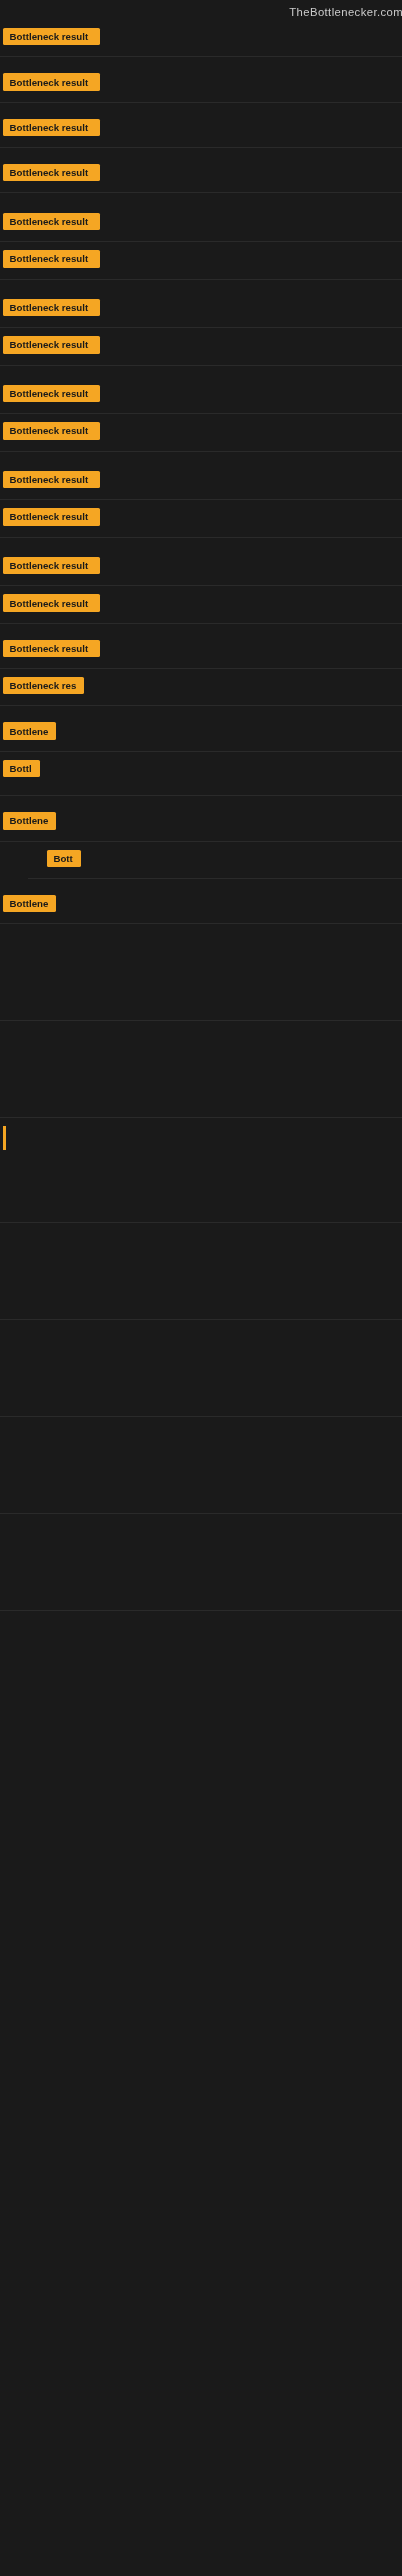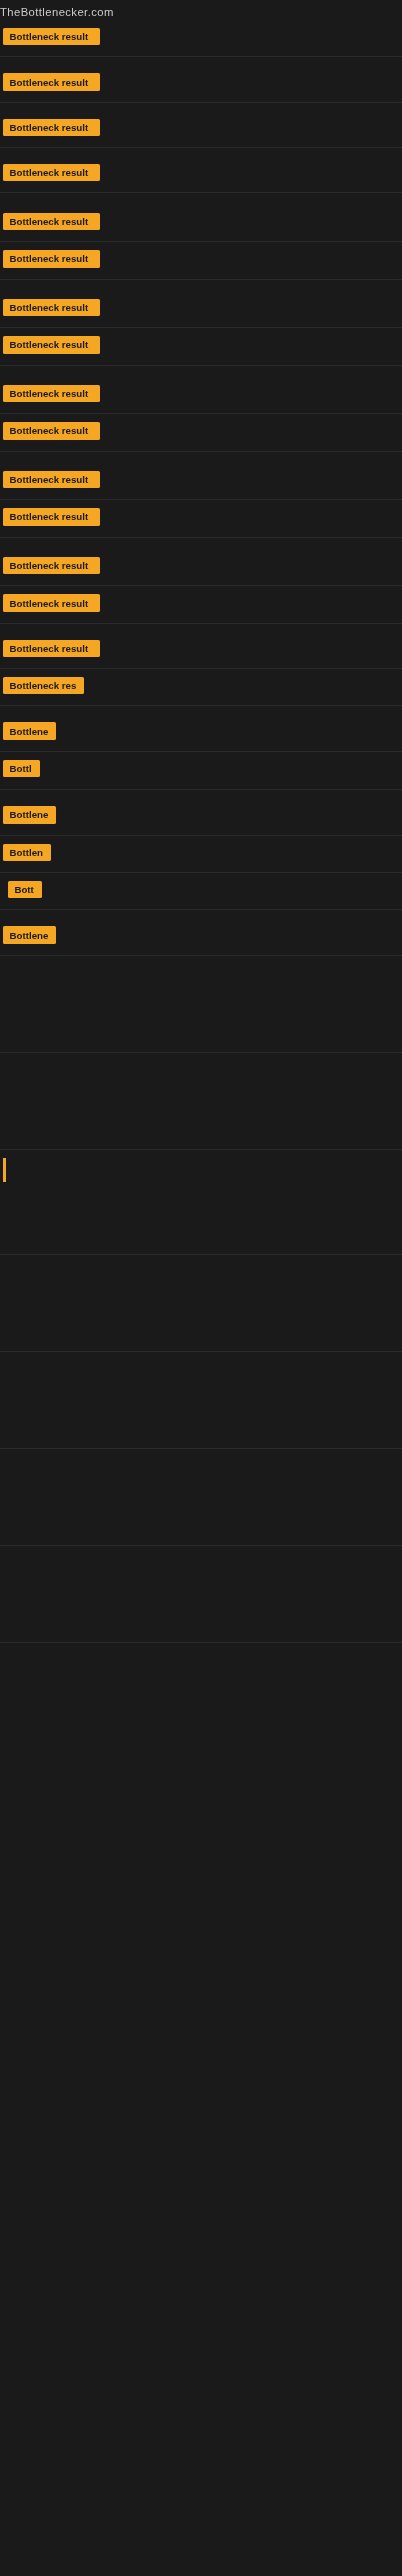--- a/index.html
+++ b/index.html
@@ -10,21 +10,21 @@
 
     body {
       width: 403px;
       min-height: 2576px;
       background-color: #1a1a1a;
       font-family: Arial, sans-serif;
       position: relative;
     }
 
     .site-header {
-      text-align: left;
+      text-align: right;
       padding: 6.4px 0 3.2px 0;
       color: #cccccc;
       font-size: 11.3px;
       letter-spacing: 0.4px;
     }
 
     .bottleneck-badge {
       background-color: #f5a623;
       color: #1a1a1a;
       font-size: 9.7px;
@@ -67,24 +67,23 @@
     <div style="padding-top: 8px; padding-bottom: 8px; padding-left: 3.2px; border-bottom: 0.8px solid rgb(42, 42, 42);"><div class="bottleneck-badge" style="max-width: 97px; width: 97px;">Bottleneck result</div></div>
     <div style="padding-top: 19.3px; padding-bottom: 8px; padding-left: 3.2px; border-bottom: 0.8px solid rgb(42, 42, 42);"><div class="bottleneck-badge" style="max-width: 97px; width: 97px;">Bottleneck result</div></div>
     <div style="padding-top: 8px; padding-bottom: 8px; padding-left: 3.2px; border-bottom: 0.8px solid rgb(42, 42, 42);"><div class="bottleneck-badge" style="max-width: 97px; width: 97px;">Bottleneck result</div></div>
     <div style="padding-top: 19.3px; padding-bottom: 8px; padding-left: 3.2px; border-bottom: 0.8px solid rgb(42, 42, 42);"><div class="bottleneck-badge" style="max-width: 97px; width: 97px;">Bottleneck result</div></div>
     <div style="padding-top: 8px; padding-bottom: 8px; padding-left: 3.2px; border-bottom: 0.8px solid rgb(42, 42, 42);"><div class="bottleneck-badge" style="max-width: 97px; width: 97px;">Bottleneck result</div></div>
     <div style="padding-top: 19.3px; padding-bottom: 8px; padding-left: 3.2px; border-bottom: 0.8px solid rgb(42, 42, 42);"><div class="bottleneck-badge" style="max-width: 97px; width: 97px;">Bottleneck result</div></div>
     <div style="padding-top: 8px; padding-bottom: 8px; padding-left: 3.2px; border-bottom: 0.8px solid rgb(42, 42, 42);"><div class="bottleneck-badge" style="max-width: 97px; width: 97px;">Bottleneck result</div></div>
     <div style="padding-top: 16px; padding-bottom: 8px; padding-left: 3.2px; border-bottom: 0.8px solid rgb(42, 42, 42);"><div class="bottleneck-badge" style="max-width: 97px; width: 97px;">Bottleneck result</div></div>
     <div style="padding-top: 8px; padding-bottom: 8px; padding-left: 3.2px; border-bottom: 0.8px solid rgb(42, 42, 42);"><div class="bottleneck-badge" style="max-width: 81px; width: 83px;">Bottleneck res</div></div>
     <div style="padding-top: 16px; padding-bottom: 8px; padding-left: 3.2px; border-bottom: 0.8px solid rgb(42, 42, 42);"><div class="bottleneck-badge" style="max-width: 53px; width: 53px;">Bottlene</div></div>
-    <div style="padding-top: 8px; padding-bottom: 9px; padding-left: 3.2px; border-bottom: 0.8px solid rgb(42, 42, 42);"><div class="bottleneck-badge" style="max-width: 37px; width: 37px;">Bottl</div></div>
+    <div style="padding-top: 8px; padding-bottom: 15px; padding-left: 3.2px; border-bottom: 0.8px solid rgb(42, 42, 42);"><div class="bottleneck-badge" style="max-width: 37px; width: 37px;">Bottl</div></div>
     <div style="padding-top: 16px; padding-bottom: 8px; padding-left: 3.2px; border-bottom: 0.8px solid rgb(42, 42, 42);"><div class="bottleneck-badge" style="max-width: 53px; width: 53px;">Bottlene</div></div>
-    <div style="padding-top: 8px; padding-bottom: 8px; padding-left: 3.2px; border-bottom: 0.8px solid rgb(42, 42, 42);"><div class="bottleneck-badge" style="max-width: 48px; width: 48px;">Bottlen</div></div>
-    <div style="padding-top: 8px; padding-bottom: 8px; padding-left: 8px; border-bottom: 0.8px solid rgb(42, 42, 42);"><div class="bottleneck-badge" style="max-width: 34px; width: 34px;">Bott</div></div>
+    <div style="padding-top: 8px; padding-bottom: 8px; padding-left: 19px; border-bottom: 0.8px solid rgb(42, 42, 42); margin-left: 28px;"><div class="bottleneck-badge" style="max-width: 34px; width: 34px;">Bott</div></div>
     <div style="padding-top: 16px; padding-bottom: 8px; padding-left: 3.2px; border-bottom: 0.8px solid rgb(42, 42, 42);"><div class="bottleneck-badge" style="max-width: 53px; width: 53px;">Bottlene</div></div>
   </div>
 
 <div class="bottom-section"></div>
 <div class="bottom-section"></div>
 <div class="bottom-section" style="position:relative;">
   <div class="tiny-indicator"></div>
 </div>
 <div class="bottom-section"></div>
 <div class="bottom-section"></div>

